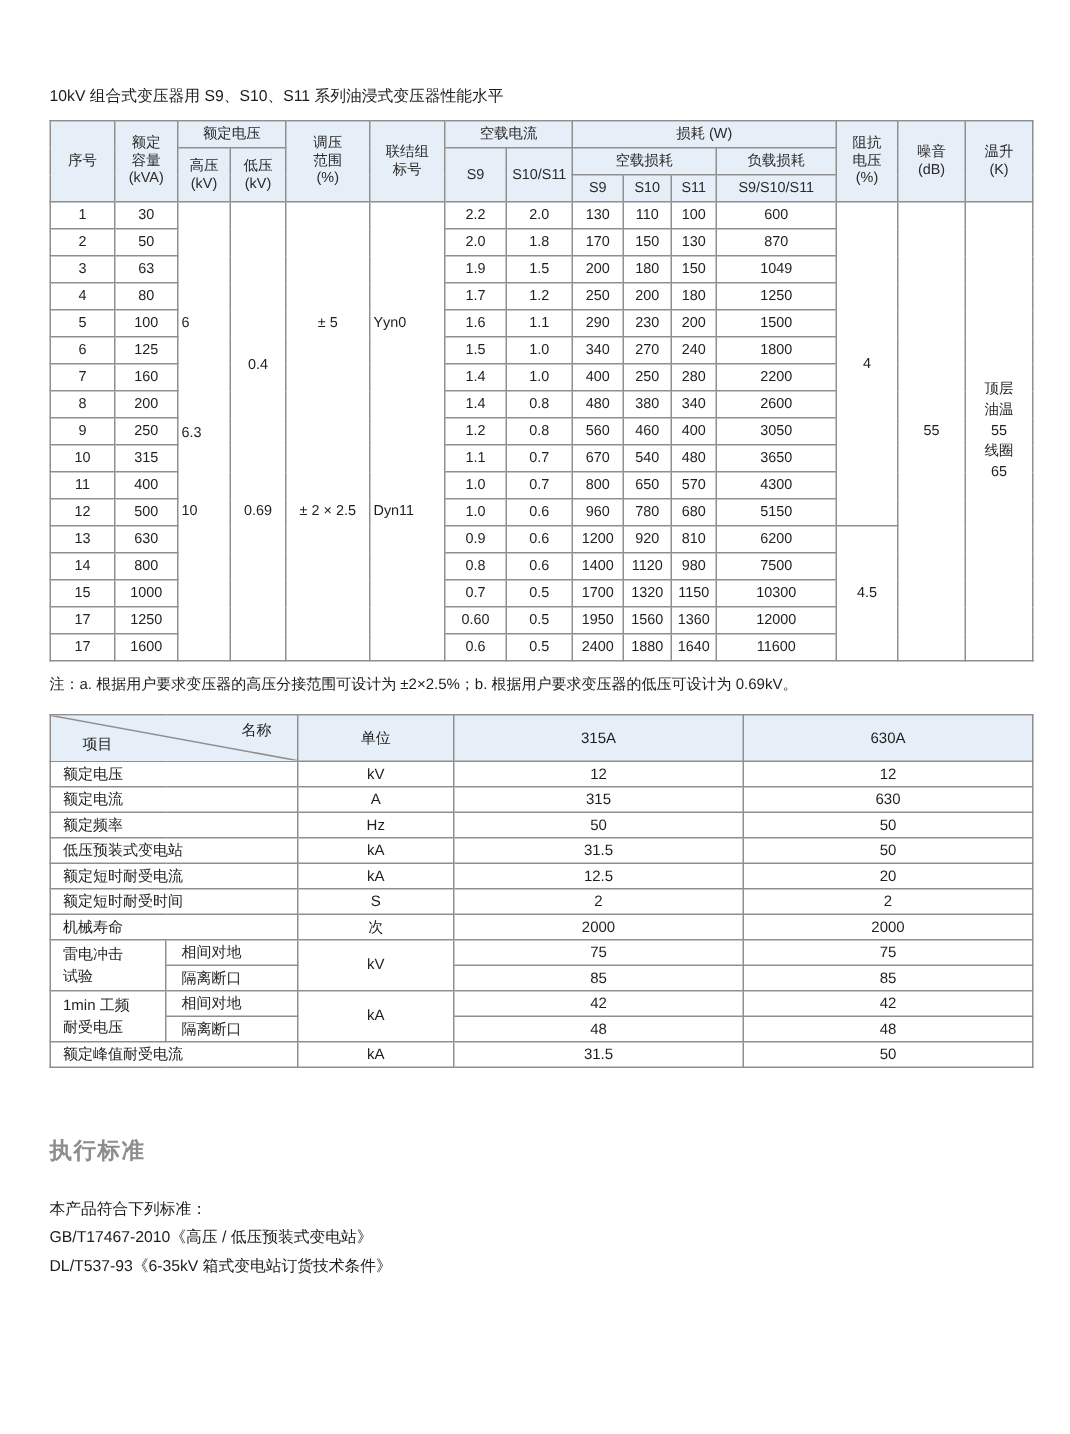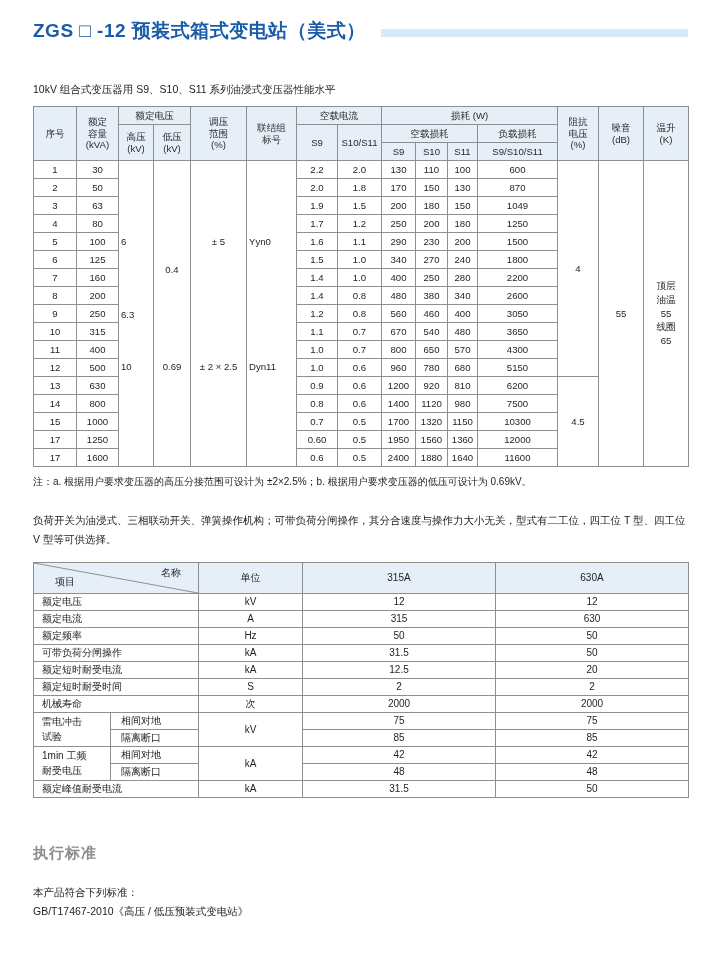--- a/index.html
+++ b/index.html
@@ -56,24 +56,20 @@
   
   .std-heading { margin-top:46px; font-size:15px; font-weight:bold; color:#8d8d8d; letter-spacing:1px; }
   .std-line { font-size:10.5px; color:#1c1c1c; line-height:19px; }
   .std-intro { margin-top:20px; }
 </style>
 </head>
 <body>
 
 <div class="page">
 
-  <div class="title-row">
-    <div class="page-title">ZGS □ -12 预装式箱式变电站（美式）</div>
-    <div class="title-bar"></div>
-  </div>
 
   <p class="subtitle">10kV 组合式变压器用 S9、S10、S11 系列油浸式变压器性能水平</p>
 
   <table id="t1">
     <colgroup>
       <col style="width:43px">
         <col style="width:42px">
         <col style="width:35px">
         <col style="width:37px">
       <col style="width:56px">
@@ -321,21 +317,20 @@
           <td>2400</td>
           <td>1880</td>
           <td>1640</td>
           <td>11600</td>
         </tr>
       </tbody>
   </table>
 
   <p class="note">注：a. 根据用户要求变压器的高压分接范围可设计为 ±2×2.5%；b. 根据用户要求变压器的低压可设计为 0.69kV。</p>
 
-  <p class="para">负荷开关为油浸式、三相联动开关、弹簧操作机构；可带负荷分闸操作，其分合速度与操作力大小无关，型式有二工位，四工位 T 型、四工位 V 型等可供选择。</p>
 
   <table id="t2">
     <colgroup>
       <col style="width:77px">
         <col style="width:88px">
         <col style="width:104px">
       <col style="width:193px">
         <col style="width:193px">
     </colgroup>
     <thead>
@@ -365,21 +360,21 @@
           <td>315</td>
           <td>630</td>
         </tr>
         <tr>
           <td class="t2-item" colspan="2">额定频率</td>
           <td rowspan="1">Hz</td>
           <td>50</td>
           <td>50</td>
         </tr>
         <tr>
-          <td class="t2-item" colspan="2">可带负荷分闸操作</td>
+          <td class="t2-item" colspan="2">低压预装式变电站</td>
           <td rowspan="1">kA</td>
           <td>31.5</td>
           <td>50</td>
         </tr>
         <tr>
           <td class="t2-item" colspan="2">额定短时耐受电流</td>
           <td rowspan="1">kA</td>
           <td>12.5</td>
           <td>20</td>
         </tr>
@@ -426,14 +421,15 @@
           <td rowspan="1">kA</td>
           <td>31.5</td>
           <td>50</td>
         </tr>
       </tbody>
   </table>
 
   <h2 class="std-heading">执行标准</h2>
   <p class="std-line std-intro">本产品符合下列标准：</p>
   <p class="std-line">GB/T17467-2010《高压 / 低压预装式变电站》</p>
+  <p class="std-line">DL/T537-93《6-35kV 箱式变电站订货技术条件》</p>
 
 </div>
 
 </body></html>

